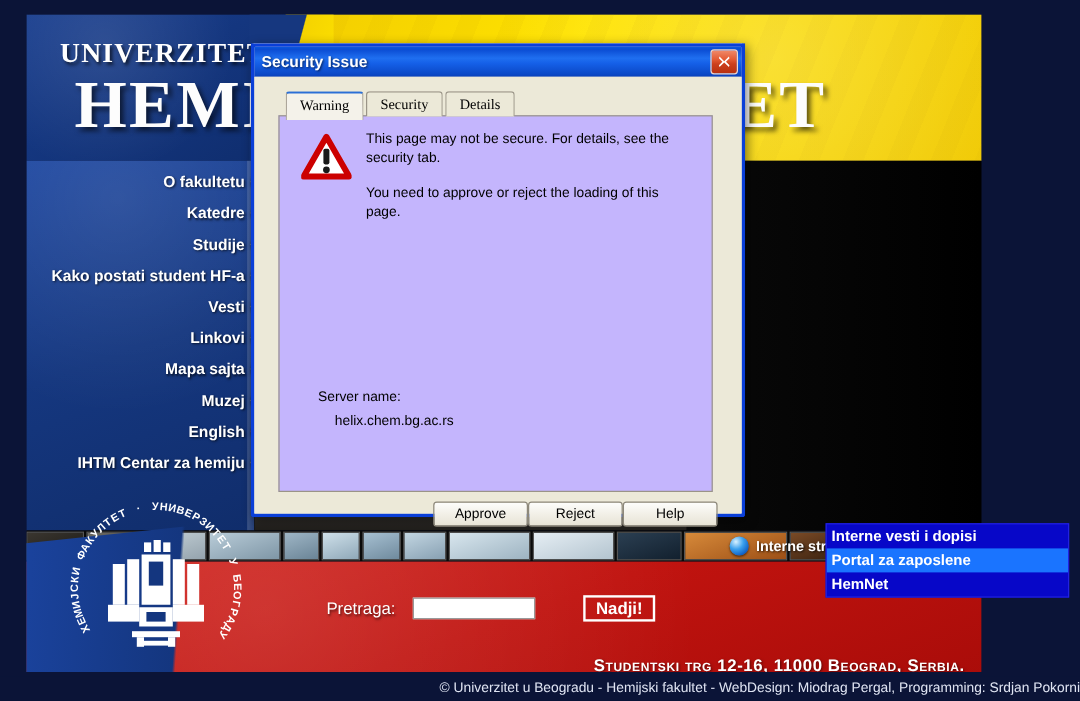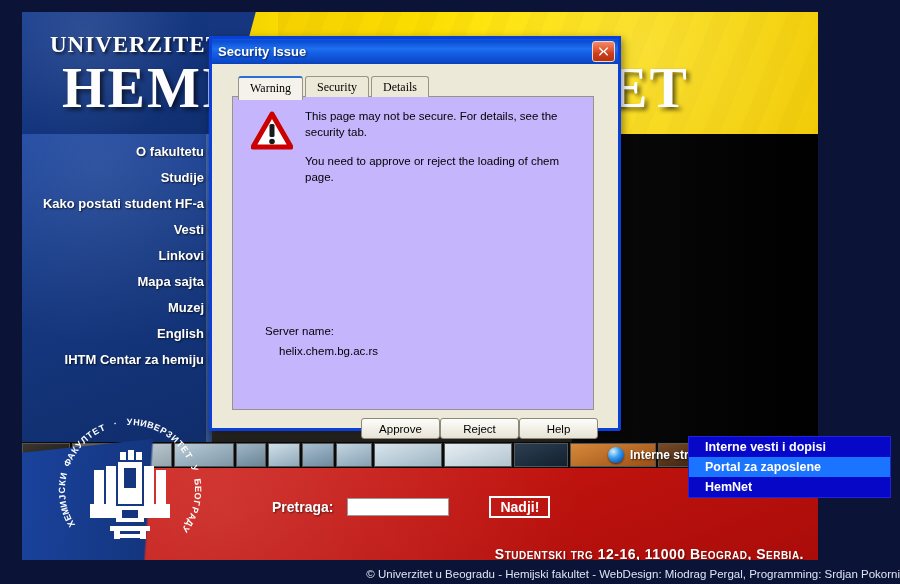--- a/index.html
+++ b/index.html
@@ -95,40 +95,40 @@
 
   
   .redband{position:absolute;left:0;top:456px;width:796px;height:100px;
      background:
        radial-gradient(circle at 25% 40%, rgba(255,255,255,.12), rgba(255,255,255,0) 60%),
        linear-gradient(160deg,#d2221c 0%,#c0130f 50%,#a90c09 100%);}
   .redband:before{content:"";position:absolute;left:-10px;top:-26px;width:230px;height:130px;
      background:linear-gradient(100deg,#1b44a0 0%,#14367f 58%, rgba(20,54,127,0) 59%);
      transform:rotate(-6deg);}
   .search{position:absolute;left:250px;top:28px;display:flex;align-items:center;}
-  .search .lbl{color:#ffffff;font-size:14px;font-weight:bold;margin-right:14px;
+  .search .lbl{color:#ffffff;font-size:14px;font-weight:normal;margin-right:14px;
      text-shadow:1px 1px 2px rgba(0,0,0,.55);}
   .search input{width:94px;height:16px;border:1px solid #999;background:#fff;font-size:11px;
      font-family:"Liberation Sans",sans-serif;padding:0 3px;}
   .search .btn{margin-left:40px;border:2px solid #ffffff;color:#ffffff;background:transparent;
      font-size:14px;font-weight:bold;padding:1px 9px;cursor:pointer;font-family:"Liberation Sans",sans-serif;}
   .addr{position:absolute;right:14px;bottom:6px;color:#ffffff;font-size:14px;font-weight:bold;
      font-variant:small-caps;letter-spacing:.5px;text-shadow:1px 1px 2px rgba(0,0,0,.5);}
 
   
   .seal{position:absolute;left:24px;top:394px;width:168px;height:168px;}
   .sealtxt{position:absolute;left:0;top:0;width:168px;height:168px;}
   .sealtxt span{position:absolute;left:50%;top:50%;color:#ffffff;font-size:9px;font-weight:bold;
     font-family:"Liberation Sans",sans-serif;transform-origin:0 0;white-space:pre;}
   .crest{position:absolute;left:34px;top:34px;width:100px;height:100px;}
 
   
   #dropdown{position:absolute;left:688px;top:436px;width:201px;background:#0707c8;
      border:1px solid #2222e0;z-index:40;}
-  #dropdown div{padding:3px 16px;color:#ffffff;font-size:12.5px;font-weight:bold;cursor:pointer;
+  #dropdown div{padding:3px 4px;color:#ffffff;font-size:12.5px;font-weight:bold;cursor:pointer;
      font-family:"Liberation Sans",sans-serif;}
   #dropdown div.hl{background:#1a74ff;}
 
   
   #dialog{position:absolute;left:209px;top:36px;width:406px;height:392px;z-index:60;
     border:3px solid #0a3fd8;border-top:none;border-radius:0 0 3px 3px;
     background:#ece9d8;box-shadow:2px 3px 9px rgba(0,0,0,.45);}
   .titlebar{height:25px;margin:0 -3px;display:flex;align-items:center;
     background:linear-gradient(180deg,#0a59e0 0%,#0a4bd2 8%,#1f6ff0 38%,#1560e8 55%,#0b48c6 92%,#0a3fb8 100%);
     border:3px solid #0a3fd8;border-bottom:none;border-radius:4px 4px 0 0;}
@@ -177,20 +177,24 @@
       <div class="line2">HEMIJSKI FAKULTET</div>
     </div>
   </div>
 
   <div class="leftcol"></div>
   <div class="beadline"></div>
 
   <div class="menu">
     <div class="menu-item">
       <span class="lbl">O fakultetu</span>
+      <span class="bead"></span>
+    </div>
+    <div class="menu-item">
+      <span class="lbl">Katedre</span>
       <span class="bead"></span>
     </div>
     <div class="menu-item">
       <span class="lbl">Studije</span>
       <span class="bead"></span>
     </div>
     <div class="menu-item">
       <span class="lbl">Kako postati student HF-a</span>
       <span class="bead"></span>
     </div>
@@ -391,21 +395,21 @@
     <div class="warnbox">
       <span class="warnicon">
         <svg width="42" height="40" viewBox="0 0 42 40" aria-hidden="true">
           <path d="M21 3 L40 36 L2 36 Z" fill="#ffffff" stroke="#cc0000" stroke-width="5" stroke-linejoin="round"></path>
           <rect x="18.5" y="13" width="5" height="13" rx="1.5" fill="#1a1a1a"></rect>
           <circle cx="21" cy="30.5" r="2.8" fill="#1a1a1a"></circle>
         </svg>
       </span>
       <div class="warntext">
         <p>This page may not be secure. For details, see the security tab.</p>
-        <p>You need to approve or reject the loading of chem page.</p>
+        <p>You need to approve or reject the loading of this page.</p>
       </div>
     </div>
     <div class="servername">Server name:</div>
     <div class="servervalue">helix.chem.bg.ac.rs</div>
   </div>
 
   <div class="btnrow">
     <button class="dbtn">Approve</button>
     <button class="dbtn">Reject</button>
     <button class="dbtn">Help</button>

